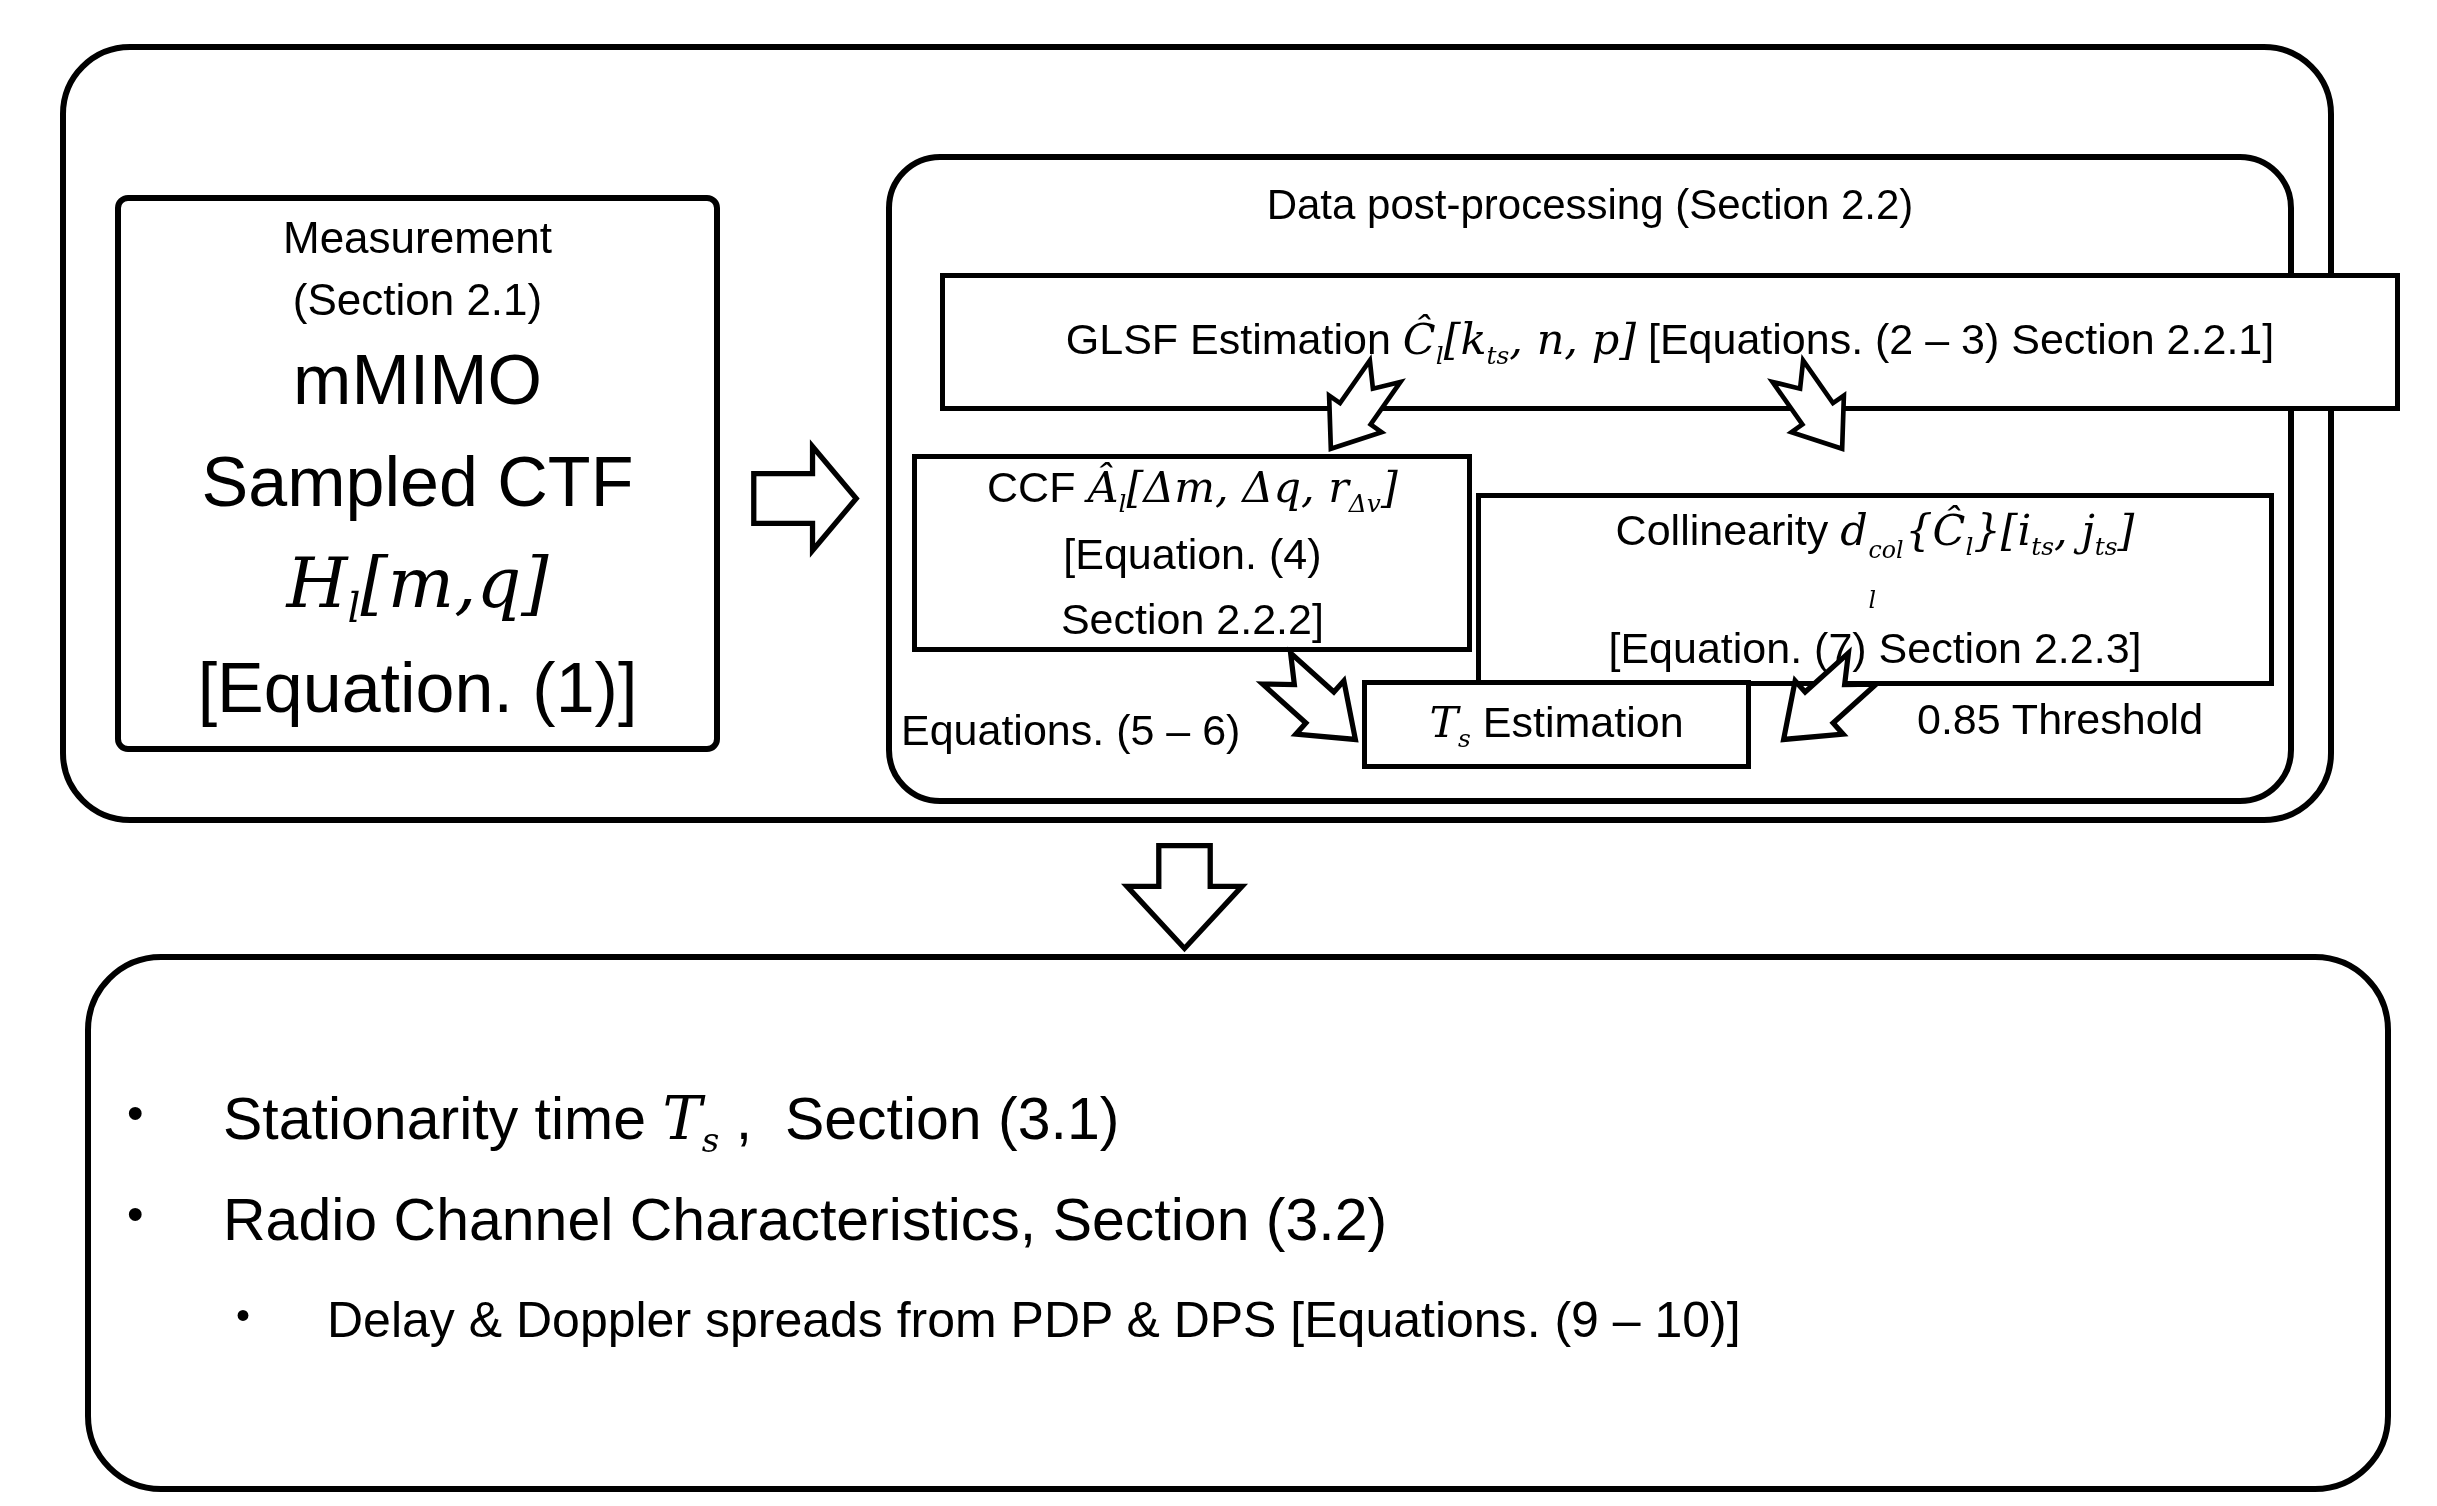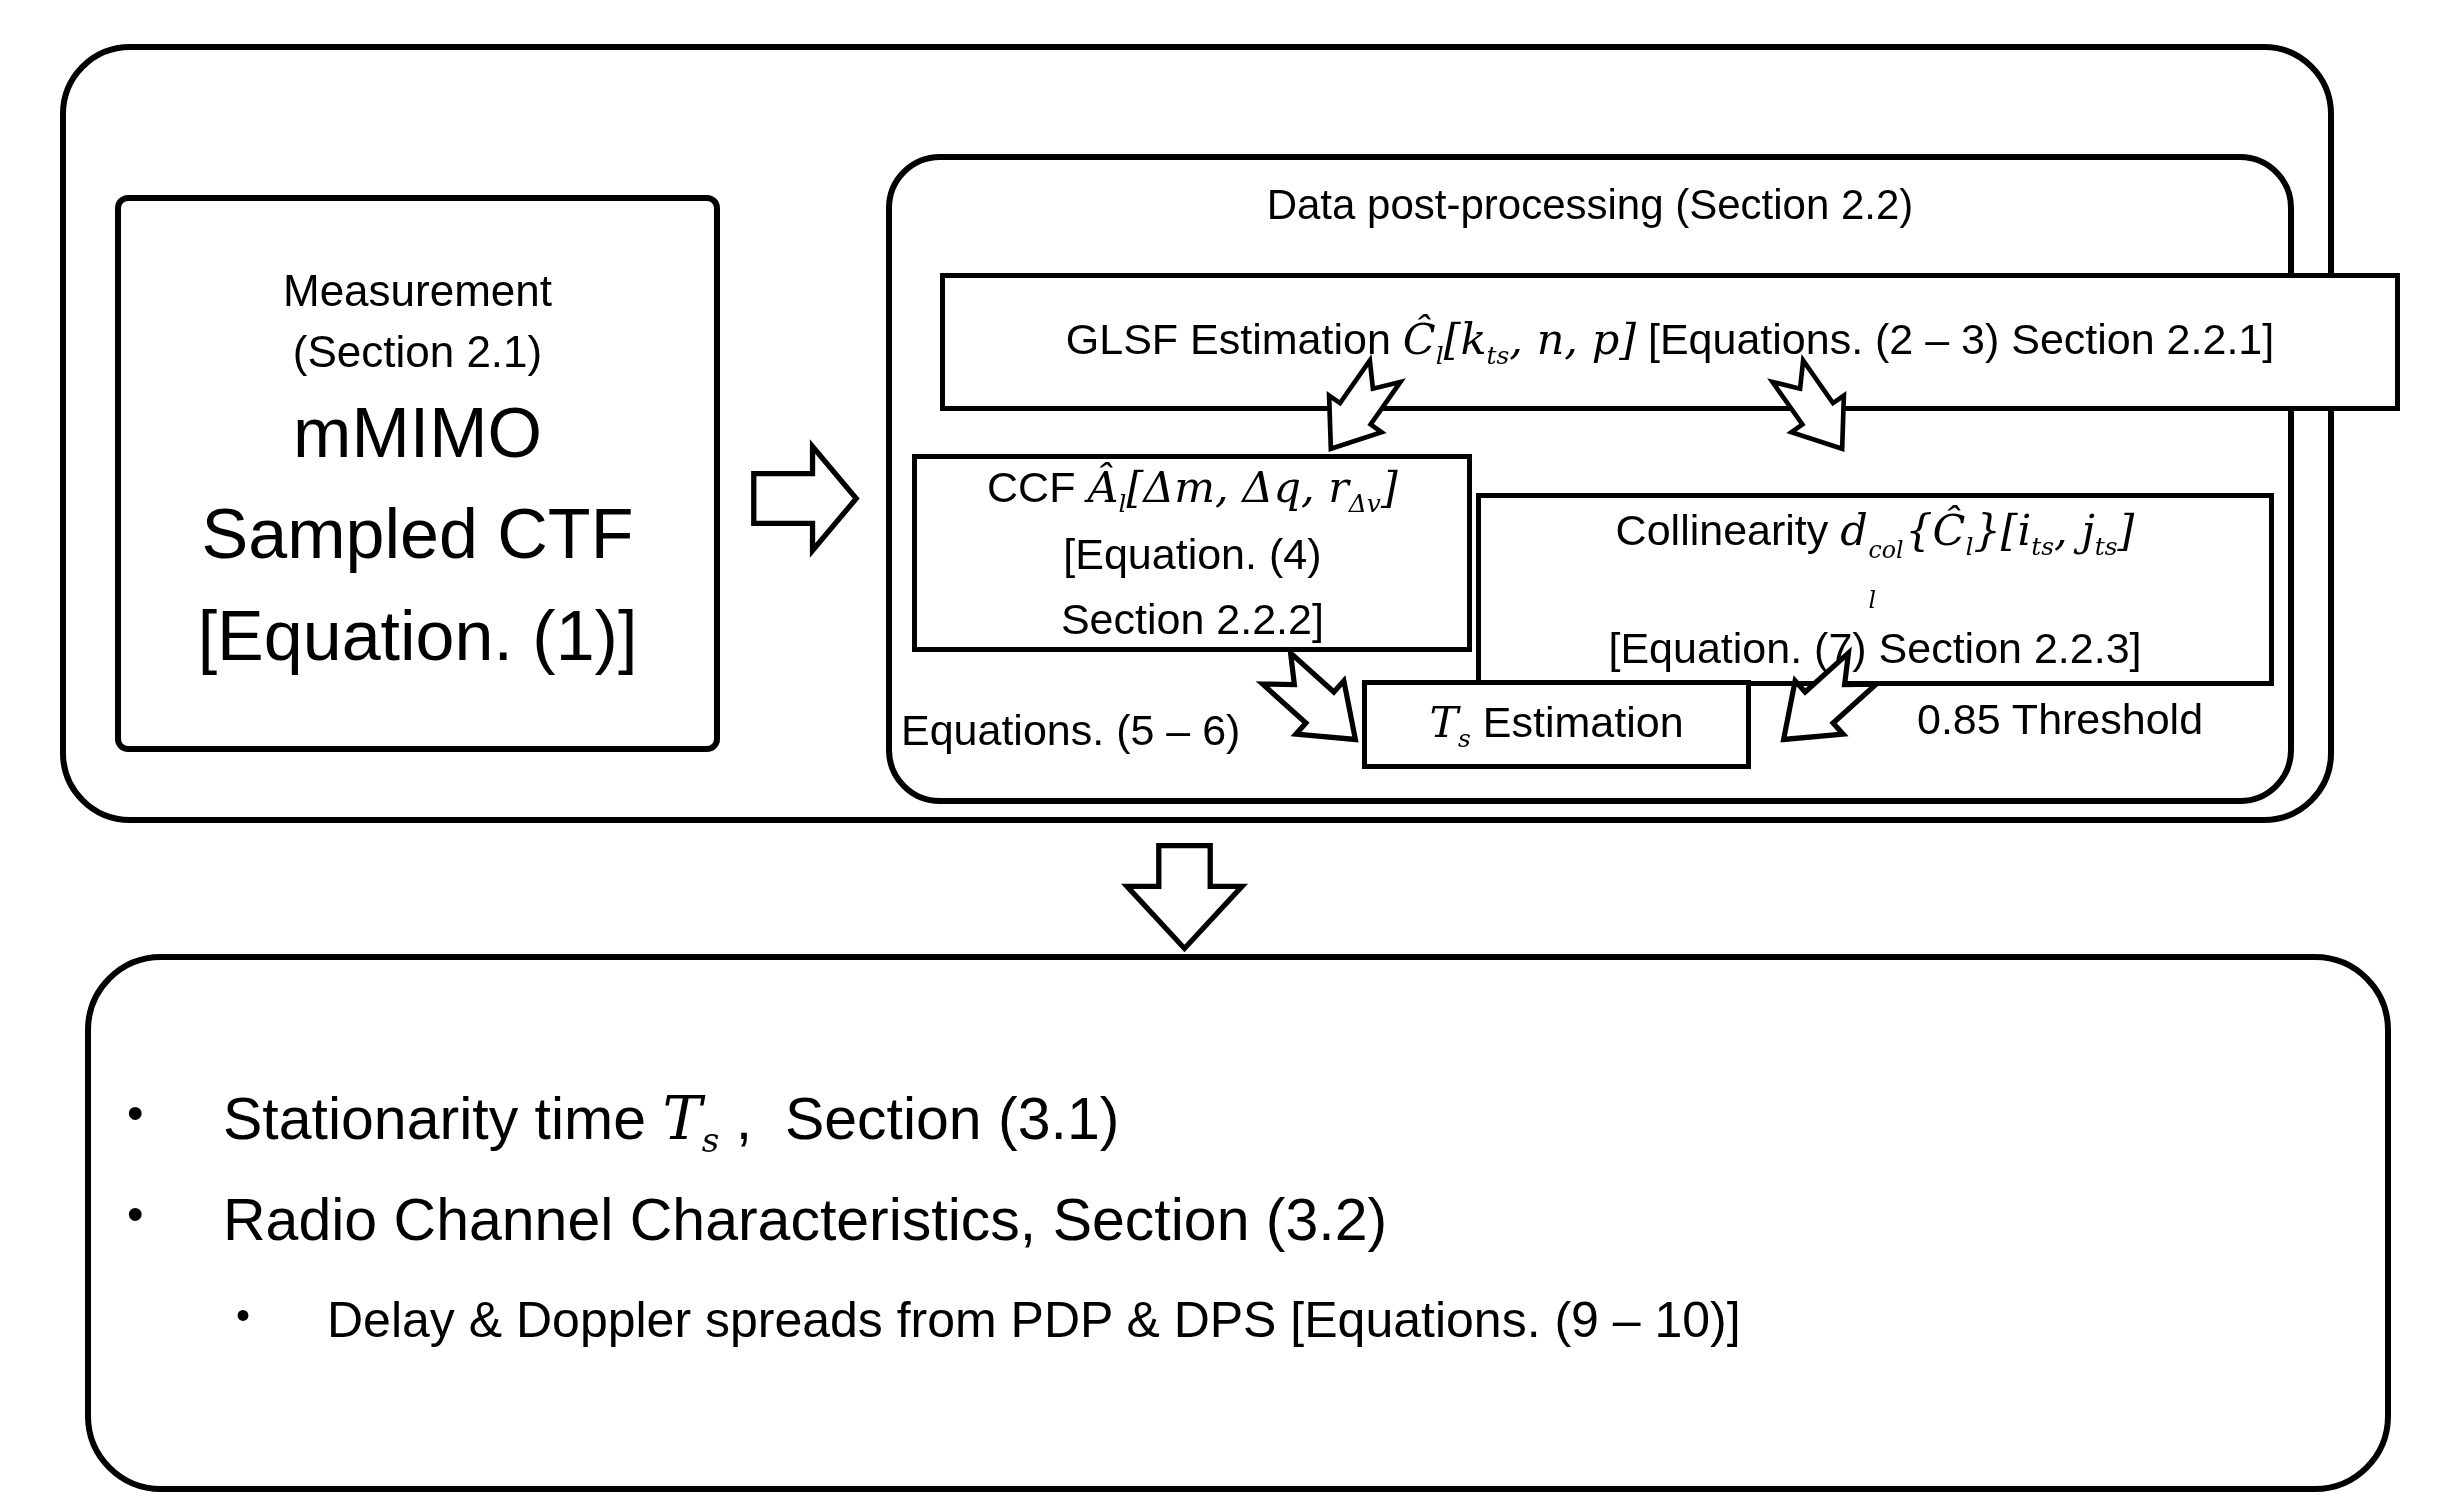--- a/index.html
+++ b/index.html
@@ -36,20 +36,21 @@
 <div id="canvas">
 
   <div class="box" style="left:60px;top:44px;width:2274px;height:779px;border-radius:70px;">
 
 
     <div class="box center-col" style="left:49px;top:145px;width:605px;height:557px;border-radius:13px;border-width:6.8px;">
       <div class="m-small">Measurement</div>
       <div class="m-small">(Section 2.1)</div>
       <div class="m-big">mMIMO</div>
       <div class="m-big">Sampled CTF</div>
+      <div class="m-big math"><span>H</span><sub>l</sub><span>[m,q]</span></div>
       <div class="m-big">[Equation. (1)]</div>
     </div>
 
     <div class="arrow" style="left:684px;top:392px;width:110px;height:113px;">
       <svg width="110" height="113" viewBox="0 0 144 150">
         <polygon points="4,42 82,42 82,6 140,75 82,144 82,108 4,108" fill="#ffffff" stroke="#000000" stroke-width="7"></polygon>
       </svg>
     </div>
 
     <div class="box" style="left:820px;top:104px;width:1408px;height:650px;border-radius:54px;border-width:6.8px;">

